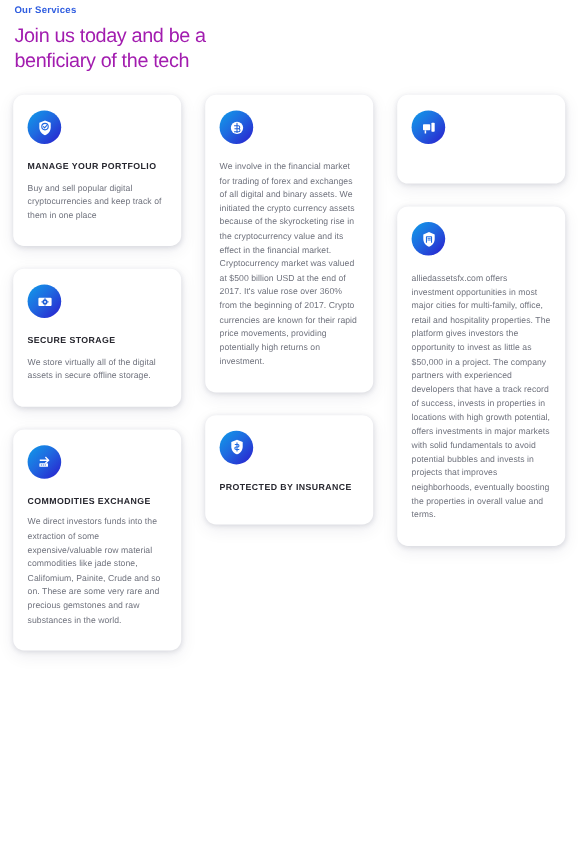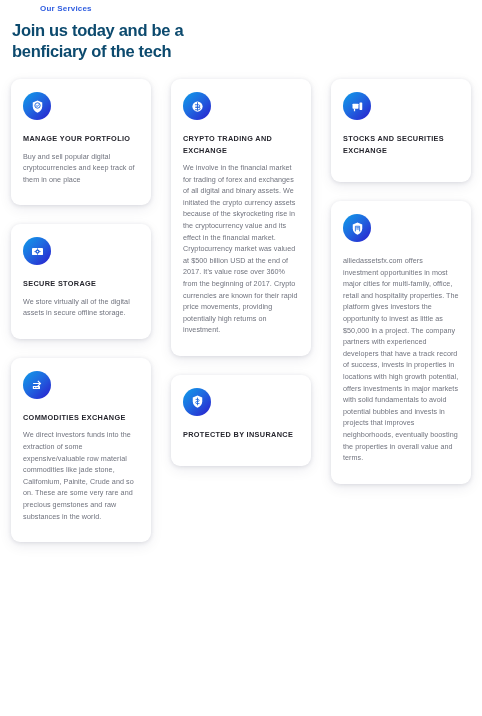--- a/index.html
+++ b/index.html
@@ -20,30 +20,29 @@
   }
 
   
   .eyebrow {
     font-size: 8px;
     font-weight: bold;
     color: #2f5de0;
     letter-spacing: 0.2px;
     padding-top: 4px;
     padding-left: 1px;
-    margin-left: 28px;
   }
 
   .headline {
     margin-top: 7px;
     padding-left: 1px;
     font-size: 16.5px;
     line-height: 21px;
-    font-weight: bold;
-    color: #0c4a6e;
+    font-weight: normal;
+    color: #a21caf;
     letter-spacing: -0.3px;
     max-width: 230px;
   }
 
   
   .grid {
     position: relative;
     margin-top: 17px;
     display: flex;
     gap: 20px;
@@ -149,21 +148,20 @@
 
     <div class="col">
 
       <div class="card">
         <div class="icon-badge">
           <svg width="15" height="15" viewBox="0 0 24 24">
             <circle cx="12" cy="12" r="8.2" fill="#ffffff"></circle>
             <path d="M12 5.8v12.4M8.6 9.2h5.1a2 2 0 0 1 0 4H8.6h5.4a2 2 0 0 1 0 4H8.6" fill="none" stroke="#2060d8" stroke-width="1.4" stroke-linecap="round"></path>
           </svg>
         </div>
-        <div class="card-title">CRYPTO TRADING AND EXCHANGE</div>
         <div class="card-body">We involve in the financial market for trading of forex and exchanges of all digital and binary assets. We initiated the crypto currency assets because of the skyrocketing rise in the cryptocurrency value and its effect in the financial market. Cryptocurrency market was valued at $500 billion USD at the end of 2017. It's value rose over 360% from the beginning of 2017. Crypto currencies are known for their rapid price movements, providing potentially high returns on investment.</div>
       </div>
 
       <div class="card">
         <div class="icon-badge">
           <svg width="15" height="15" viewBox="0 0 24 24">
             <path d="M12 2.2 4.4 5.4v6.1c0 4.8 3.2 9 7.6 10.3 4.4-1.3 7.6-5.5 7.6-10.3V5.4L12 2.2z" fill="#ffffff"></path>
             <path d="M12 6.4v11M9.6 8.6h3.7a1.7 1.7 0 0 1 0 3.3h-2.5a1.7 1.7 0 0 0 0 3.4h3.7" fill="none" stroke="#1f6ae0" stroke-width="1.4" stroke-linecap="round"></path>
           </svg>
         </div>
@@ -175,21 +173,20 @@
     <div class="col">
 
       <div class="card">
         <div class="icon-badge">
           <svg width="15" height="15" viewBox="0 0 24 24">
             <rect x="4" y="7.4" width="9.6" height="8" rx="1" fill="#ffffff"></rect>
             <rect x="15.2" y="5.4" width="4.4" height="12" rx="1" fill="#ffffff"></rect>
             <rect x="6.2" y="15.4" width="2" height="4.2" fill="#ffffff"></rect>
           </svg>
         </div>
-        <div class="card-title">STOCKS AND SECURITIES EXCHANGE</div>
       </div>
 
       <div class="card">
         <div class="icon-badge">
           <svg width="15" height="15" viewBox="0 0 24 24">
             <path d="M12 2.2 4.4 5.4v6.1c0 4.8 3.2 9 7.6 10.3 4.4-1.3 7.6-5.5 7.6-10.3V5.4L12 2.2z" fill="#ffffff"></path>
             <path d="M8.6 16.6V8.4h6.8v8.2" fill="none" stroke="#1f6ae0" stroke-width="1.4" stroke-linejoin="round"></path>
             <path d="M10.6 10.6h1.2M12.6 10.6h1.2M10.6 12.8h1.2M12.6 12.8h1.2" stroke="#1f6ae0" stroke-width="1.2" stroke-linecap="round"></path>
           </svg>
         </div>

